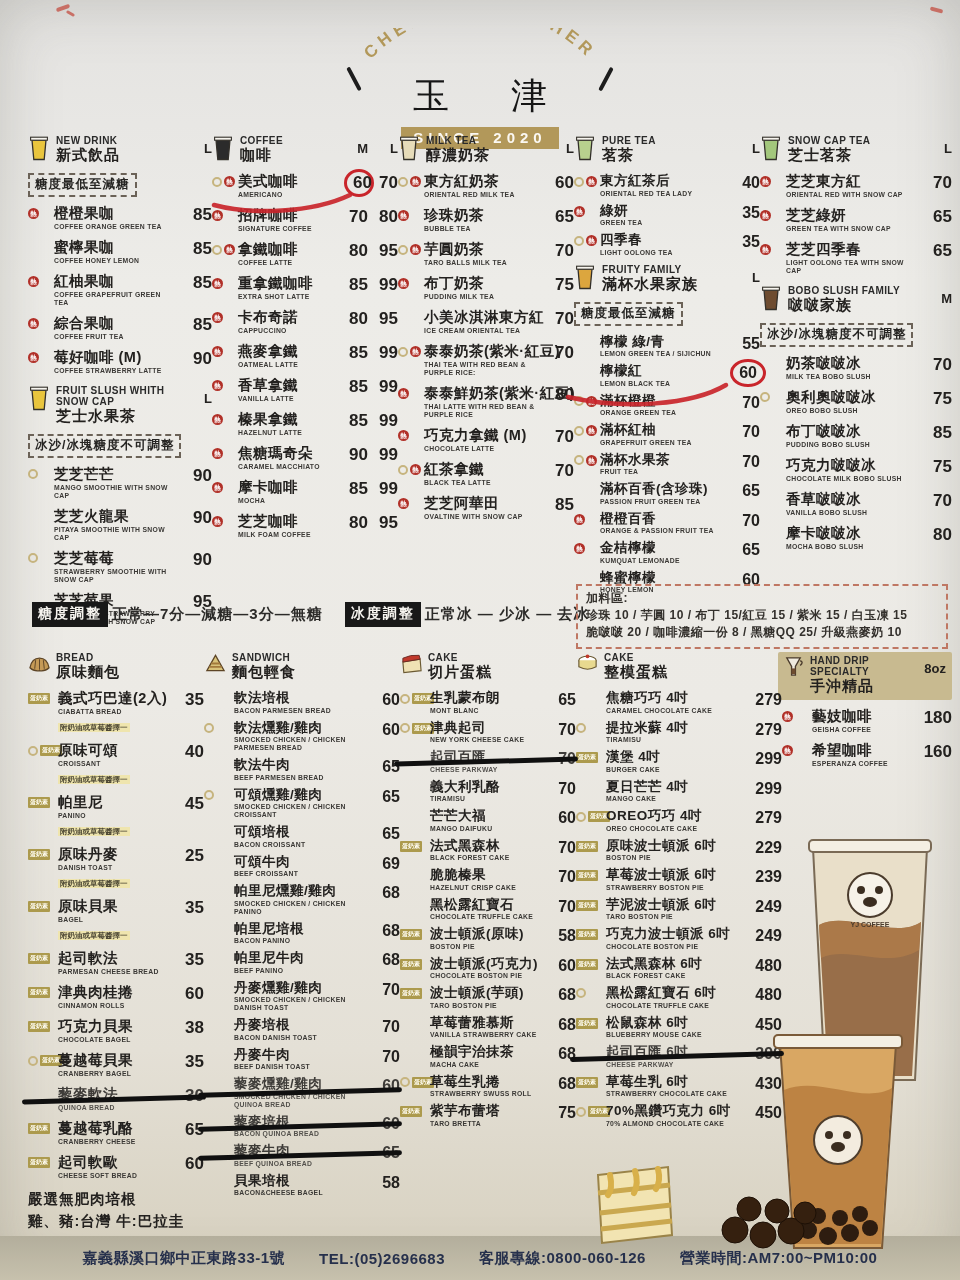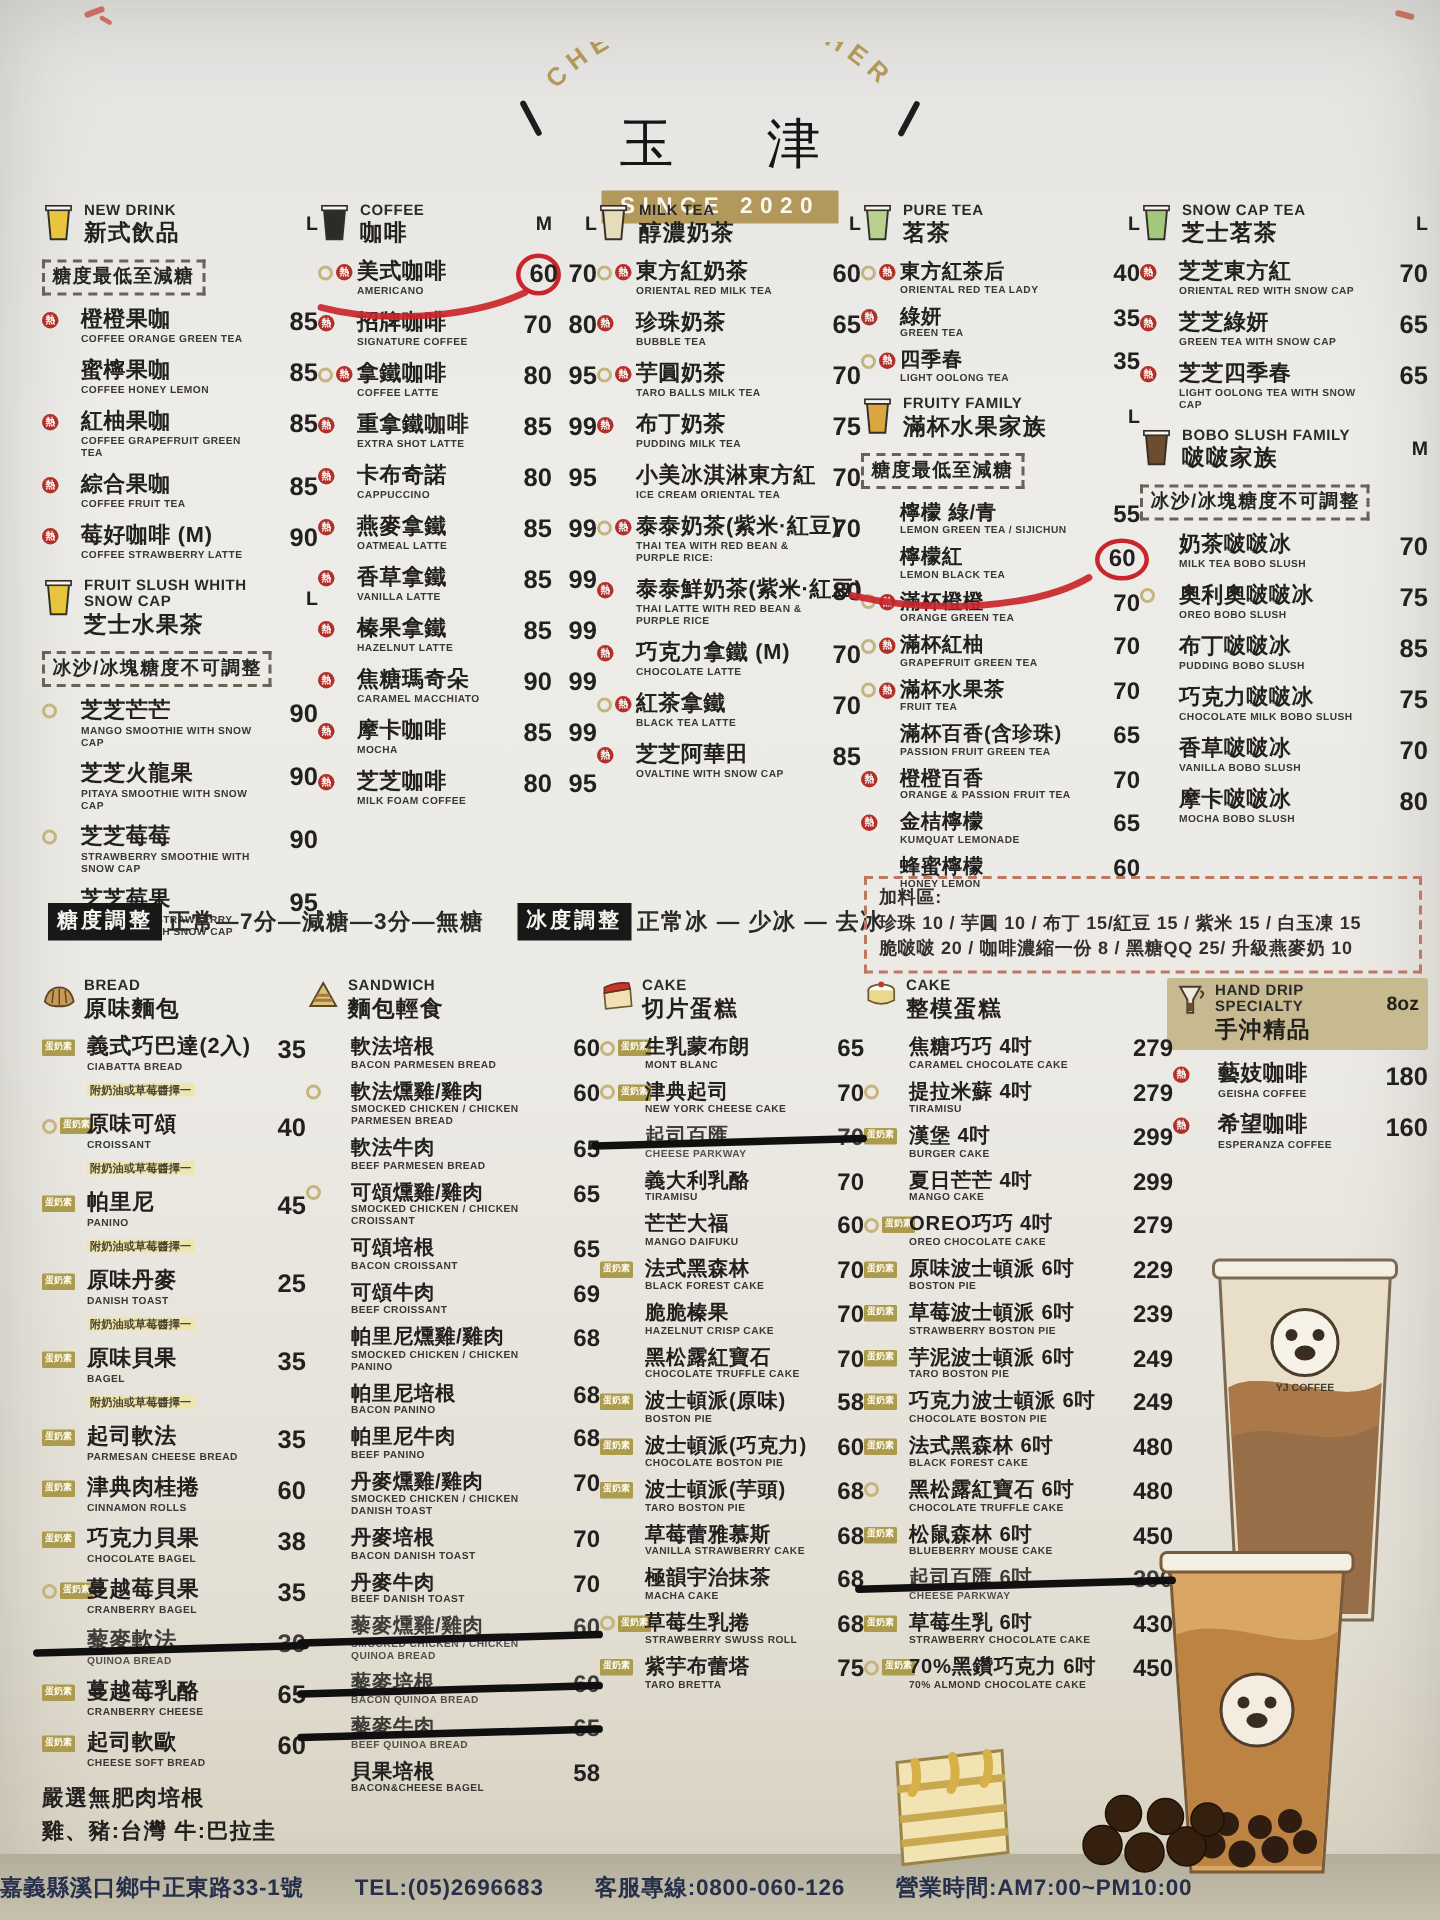--- a/index.html
+++ b/index.html
@@ -63,21 +63,21 @@
   #drinks-row .menu-col:nth-child(5){width:192px;}
   #food-row .menu-col:nth-child(1){width:176px;} #food-row .menu-col:nth-child(2){width:196px;}
   #food-row .menu-col:nth-child(3){width:176px;} #food-row .menu-col:nth-child(4){width:206px;}
   #food-row .menu-col:nth-child(5){width:170px;}
   
   #adjust-bar { position:absolute; top:602px; left:32px; display:flex; align-items:center; gap:4px; font-weight:bold; }
   .adj-badge { background:#181818; color:#f5f3ee; font-size:14px; padding:3px 6px 4px; letter-spacing:2px; }
   .adj-opts { font-size:15px; letter-spacing:1px; color:#2b2a28; margin-right:18px; }
   #addons-box { position:absolute; top:584px; left:576px; width:372px; border:2px dashed #bf7763; padding:4px 8px 6px; font-size:12px; font-weight:bold; line-height:17px; letter-spacing:.5px; color:#33302c; }
   
-  #footer { position:absolute; left:0; right:0; bottom:0; height:44px; background:linear-gradient(180deg,#b3ae9c,#c7c1ad); display:flex; align-items:center; justify-content:flex-start; gap:34px; z-index:2; }
+  #footer { position:absolute; left:0; right:0; bottom:0; height:44px; background:linear-gradient(180deg,#b3ae9c,#c7c1ad); display:flex; align-items:center; justify-content:center; gap:34px; z-index:2; }
   #footer span { font-size:15px; font-weight:bold; color:#26304c; letter-spacing:.5px; }
   
   .illus { position:absolute; z-index:3; pointer-events:none; }
 </style>
 </head>
 <body>
 
 <div id="paper">
 
   <div class="corner-mark" style="left:56px;top:6px;width:14px;height:4px;transform:rotate(-20deg);"></div>

